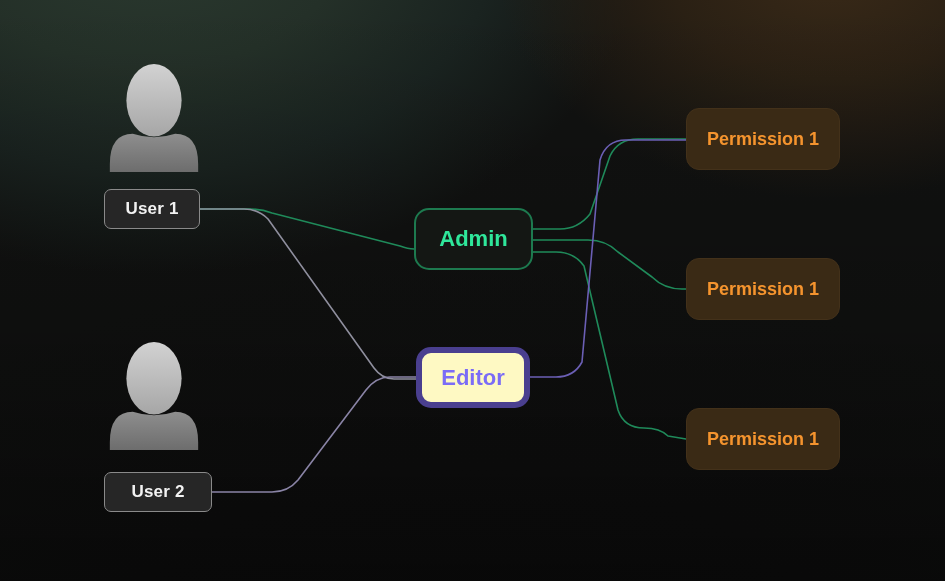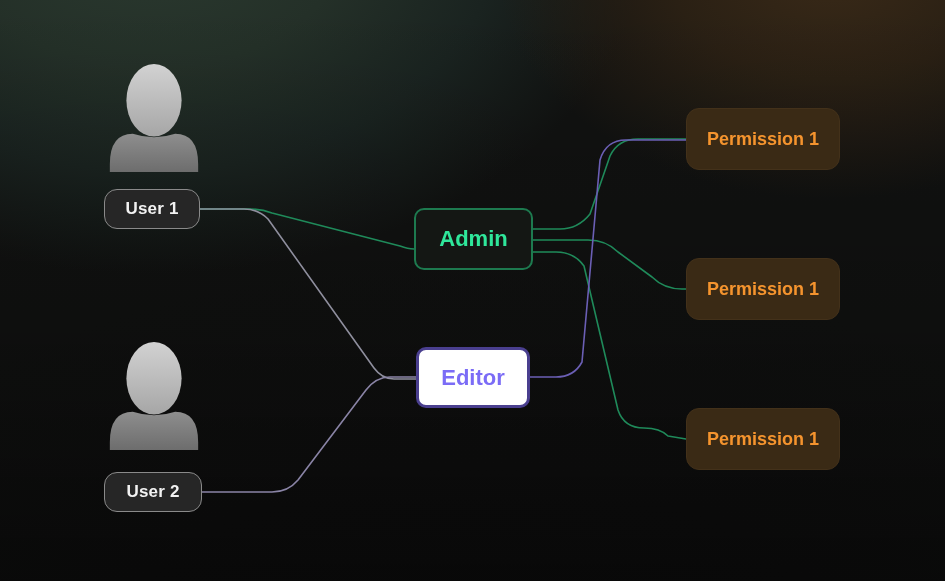--- a/index.html
+++ b/index.html
@@ -50,45 +50,45 @@
     display: flex;
     align-items: center;
     justify-content: center;
     box-sizing: border-box;
     white-space: nowrap;
     text-align: right;
   }
 
   .user-pill {
     height: 40px;
-    border-radius: 13px;
+    border-radius: 7px;
     background: #262626;
     border: 1.5px solid #8a8a8a;
     color: #f2f2f2;
     font-size: 17px;
     font-weight: bold;
     letter-spacing: 0.2px;
     padding: 0 18px;
   }
 
   .role-node {
-    border-radius: 10px;
+    border-radius: 15px;
     background: #161816;
     font-size: 22px;
     font-weight: bold;
   }
   .role-admin {
     border: 2px solid #1d7a4f;
     color: #2fe79b;
     background: #141714;
   }
   .role-editor {
-    border: 3px solid #bef264;
+    border: 6px solid #bef264;
     color: #7b6cf6;
-    background: #ffffff;
+    background: #fef9c3;
   }
 
   .perm-node {
     border-radius: 13px;
     background: #3a2a15;
     color: #f5942e;
     font-size: 18px;
     font-weight: bold;
     border: 1px solid #43311a;
   }
@@ -138,21 +138,21 @@
           <path d="M 109.84 450 L 109.84 442.219392 Q 109.84 411.696 132.8032 411.696 Q 154 418.696 175.1968 411.696 Q 198.16 411.696 198.16 442.219392 L 198.16 450 Z" fill="url(#bodyGrad)"></path>
           <ellipse cx="154" cy="378.3" rx="27.599999999999998" ry="36.300000000000004" fill="url(#headGrad)"></ellipse>
         </g>
       </g>
   </svg>
 
   <div id="node-layer">
       <div class="node user-pill" style="left: 104px; top: 189px; width: 96px; height: 40px;">
         <span>User 1</span>
       </div>
-      <div class="node user-pill" style="left: 104px; top: 472px; width: 98px; height: 40px;">
+      <div class="node user-pill" style="left: 104px; top: 472px; width: 108px; height: 40px;">
         <span>User 2</span>
       </div>
       <div class="node role-node role-admin" style="left: 414px; top: 208px; width: 119px; height: 62px; color: rgb(47, 231, 155); border-color: rgb(29, 122, 79);">
         <span>Admin</span>
       </div>
       <div class="node role-node role-editor" style="left: 416px; top: 347px; width: 114px; height: 61px; color: rgb(123, 108, 246); border-color: rgb(74, 63, 143);">
         <span>Editor</span>
       </div>
       <div class="node perm-node" style="left: 686px; top: 108px; width: 154px; height: 62px; color: rgb(245, 148, 46); background: rgb(58, 42, 21);">
         <span>Permission 1</span>

